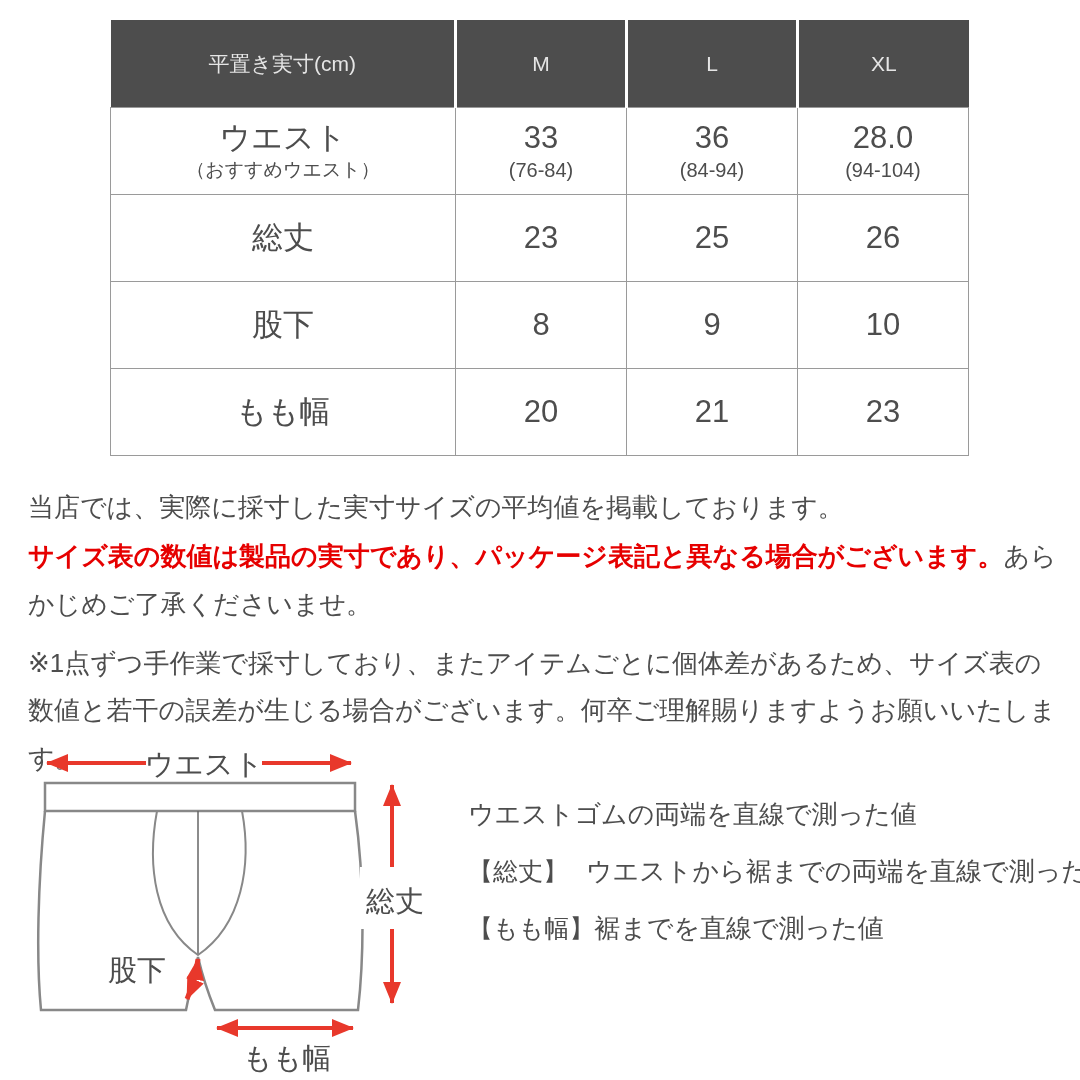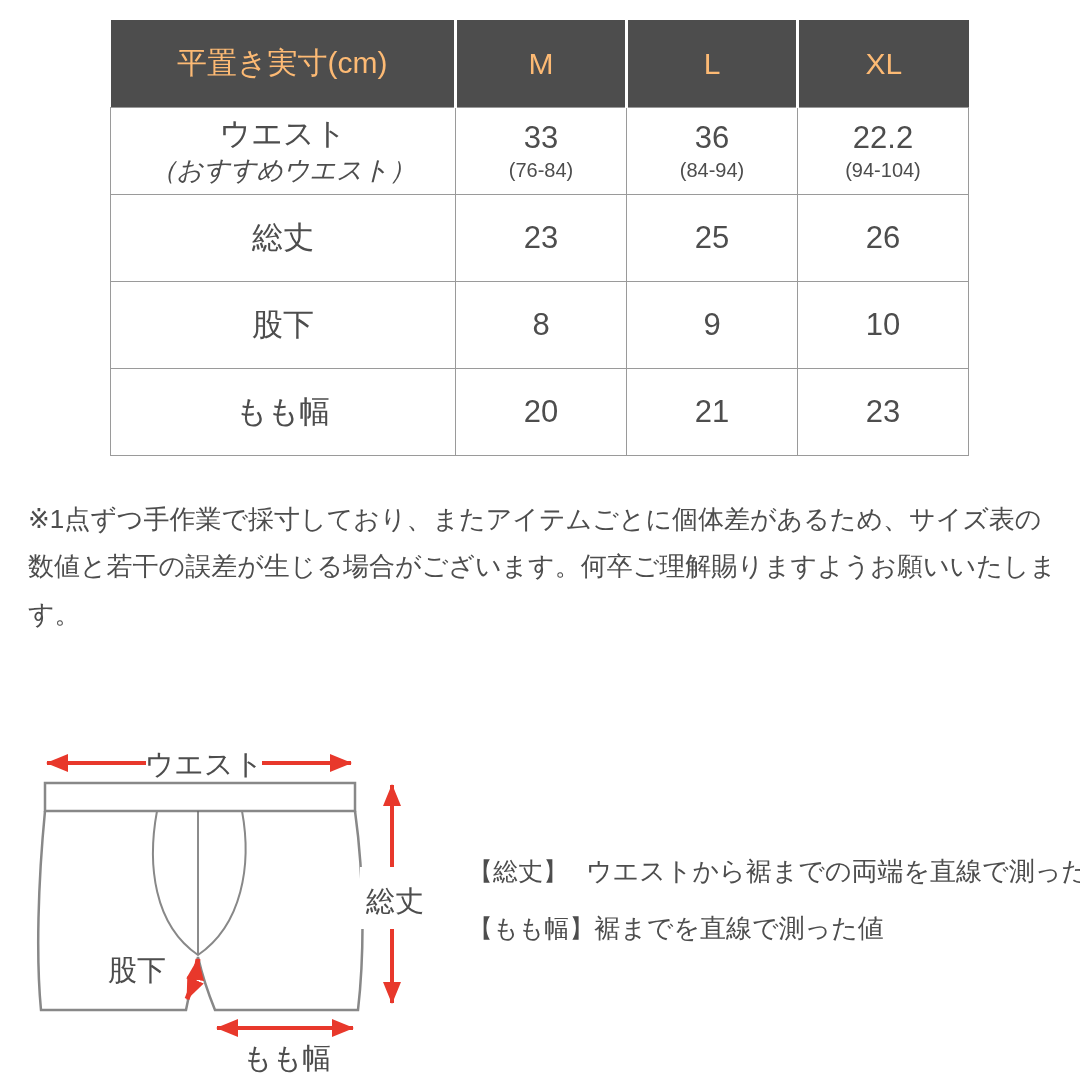--- a/index.html
+++ b/index.html
@@ -7,31 +7,31 @@
     width:1080px;height:1080px;background:#ffffff;
     font-family:"Liberation Sans","DejaVu Sans",sans-serif;
     color:#4d4d4d;position:relative;overflow:hidden;
   }
   
   .size-table{
     position:absolute;left:110px;top:20px;width:858px;
     border-collapse:collapse;table-layout:fixed;text-align:center;
   }
   .size-table thead th{
-    background:#4d4d4d;color:#fdba74;height:85px;
-    font-size:30px;font-weight:normal;border:none;
+    background:#4d4d4d;color:#e5e5e5;height:85px;
+    font-size:21px;font-weight:normal;border:none;
   }
   .size-table thead th + th{border-left:3px solid #ffffff;}
   .size-table tbody td{
     border:1px solid #9a9a9a;height:86px;vertical-align:middle;
     font-size:31px;color:#4d4d4d;background:#ffffff;padding:0;
   }
   .cell-main{line-height:1.15;}
   .cell-sub{font-size:20px;line-height:1.2;margin-top:3px;}
-  td .cell-sub.label-sub{font-size:26px;font-style:italic;}
+  td .cell-sub.label-sub{font-size:19px;}
   
   .notes{
     position:absolute;left:28px;top:484px;width:1032px;
     font-size:26px;line-height:1.82;color:#4d4d4d;
   }
   .notes p{margin:0;}
   .notes p + p{margin-top:2px;}
   .notes .p3{margin-top:12px;}
   .red-bold{color:#e60000;font-weight:bold;}
   
@@ -70,21 +70,21 @@
       </td>
       <td>
         <div class="cell-main">33</div>
         <div class="cell-sub">(76-84)</div>
       </td>
       <td>
         <div class="cell-main">36</div>
         <div class="cell-sub">(84-94)</div>
       </td>
       <td>
-        <div class="cell-main">22.2</div>
+        <div class="cell-main">28.0</div>
         <div class="cell-sub">(94-104)</div>
       </td>
     </tr>
     <tr>
       <td>総丈</td>
       <td>23</td>
       <td>25</td>
       <td>26</td>
     </tr>
     <tr>
@@ -96,20 +96,22 @@
     <tr>
       <td>もも幅</td>
       <td>20</td>
       <td>21</td>
       <td>23</td>
     </tr>
   </tbody>
 </table>
 
 <div class="notes">
+  <p>当店では、実際に採寸した実寸サイズの平均値を掲載しております。</p>
+  <p><span class="red-bold">サイズ表の数値は製品の実寸であり、パッケージ表記と異なる場合がございます。</span><span>あらかじめご了承くださいませ。</span></p>
   <p class="p3">※1点ずつ手作業で採寸しており、またアイテムごとに個体差があるため、サイズ表の数値と若干の誤差が生じる場合がございます。何卒ご理解賜りますようお願いいたします。</p>
 </div>
 
 <div class="diagram">
   <svg width="440" height="337" viewBox="0 0 440 337" xmlns="http://www.w3.org/2000/svg">
     <defs>
       <marker id="ah" markerUnits="userSpaceOnUse" markerWidth="22" markerHeight="18" refX="21" refY="9" orient="auto-start-reverse">
         <path d="M0,0 L22,9 L0,18 Z" fill="#e8382b"></path>
       </marker>
     </defs>
@@ -136,20 +138,21 @@
     <path d="M178,216 Q175,238 167,256" fill="none" stroke="#e8382b" stroke-width="5" marker-start="url(#ah)" marker-end="url(#ah)"></path>
     <text class="diag-label" x="117" y="237" text-anchor="middle" font-size="28">股下</text>
 
     <line x1="197" y1="285" x2="333" y2="285" stroke="#e8382b" stroke-width="4" marker-start="url(#ah)" marker-end="url(#ah)"></line>
     <text class="diag-label" x="267" y="325" text-anchor="middle" font-size="28">もも幅</text>
   </svg>
 </div>
 
 <div class="legend">
   <div class="legend-row">
+    <span class="legend-desc">ウエストゴムの両端を直線で測った値</span>
   </div>
   <div class="legend-row">
     <span class="legend-term">【総丈】</span>
     <span class="legend-desc">ウエストから裾までの両端を直線で測った値</span>
   </div>
   <div class="legend-row">
     <span class="legend-term">【もも幅】</span>
     <span class="legend-desc">裾までを直線で測った値</span>
   </div>
 </div>

